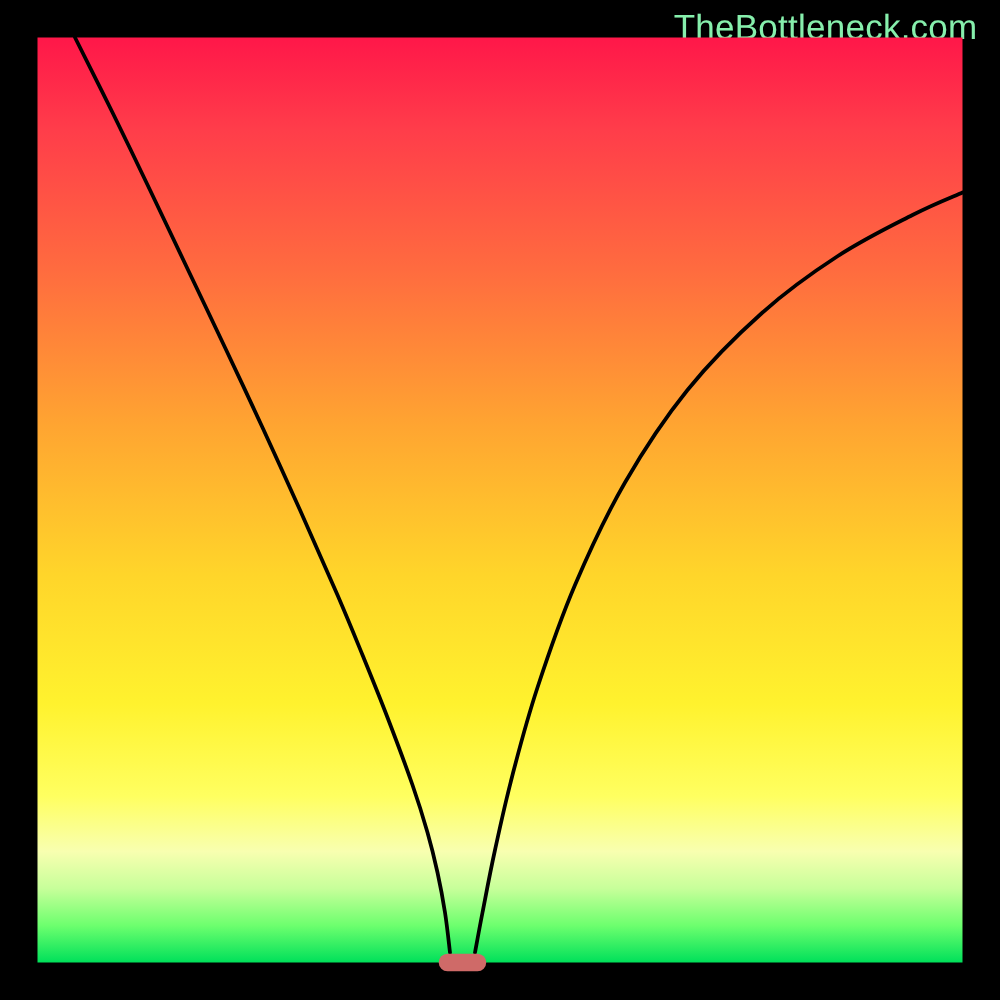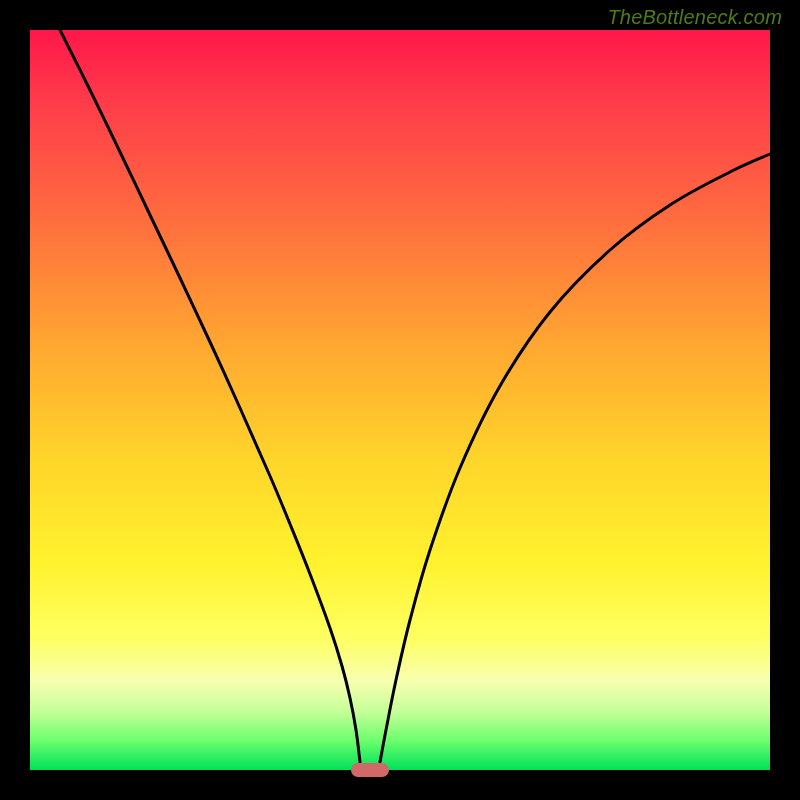--- a/index.html
+++ b/index.html
@@ -37,25 +37,24 @@
       #f8ffb0 88%,
       #c7ff9a 92%,
       #6dff6e 96%,
       #00e05a 100%
     );
   }
   .watermark {
     position: absolute;
     top: 6px;
     right: 18px;
-    color: #4d7c0f;
-    font-size: 20px;
+    color: #86efac;
+    font-size: 28px;
     letter-spacing: 0.2px;
     user-select: none;
-    font-style: italic;
   }
   svg.curves {
     position: absolute;
     left: 0;
     top: 0;
     width: 740px;
     height: 740px;
     overflow: visible;
   }
   .marker {

